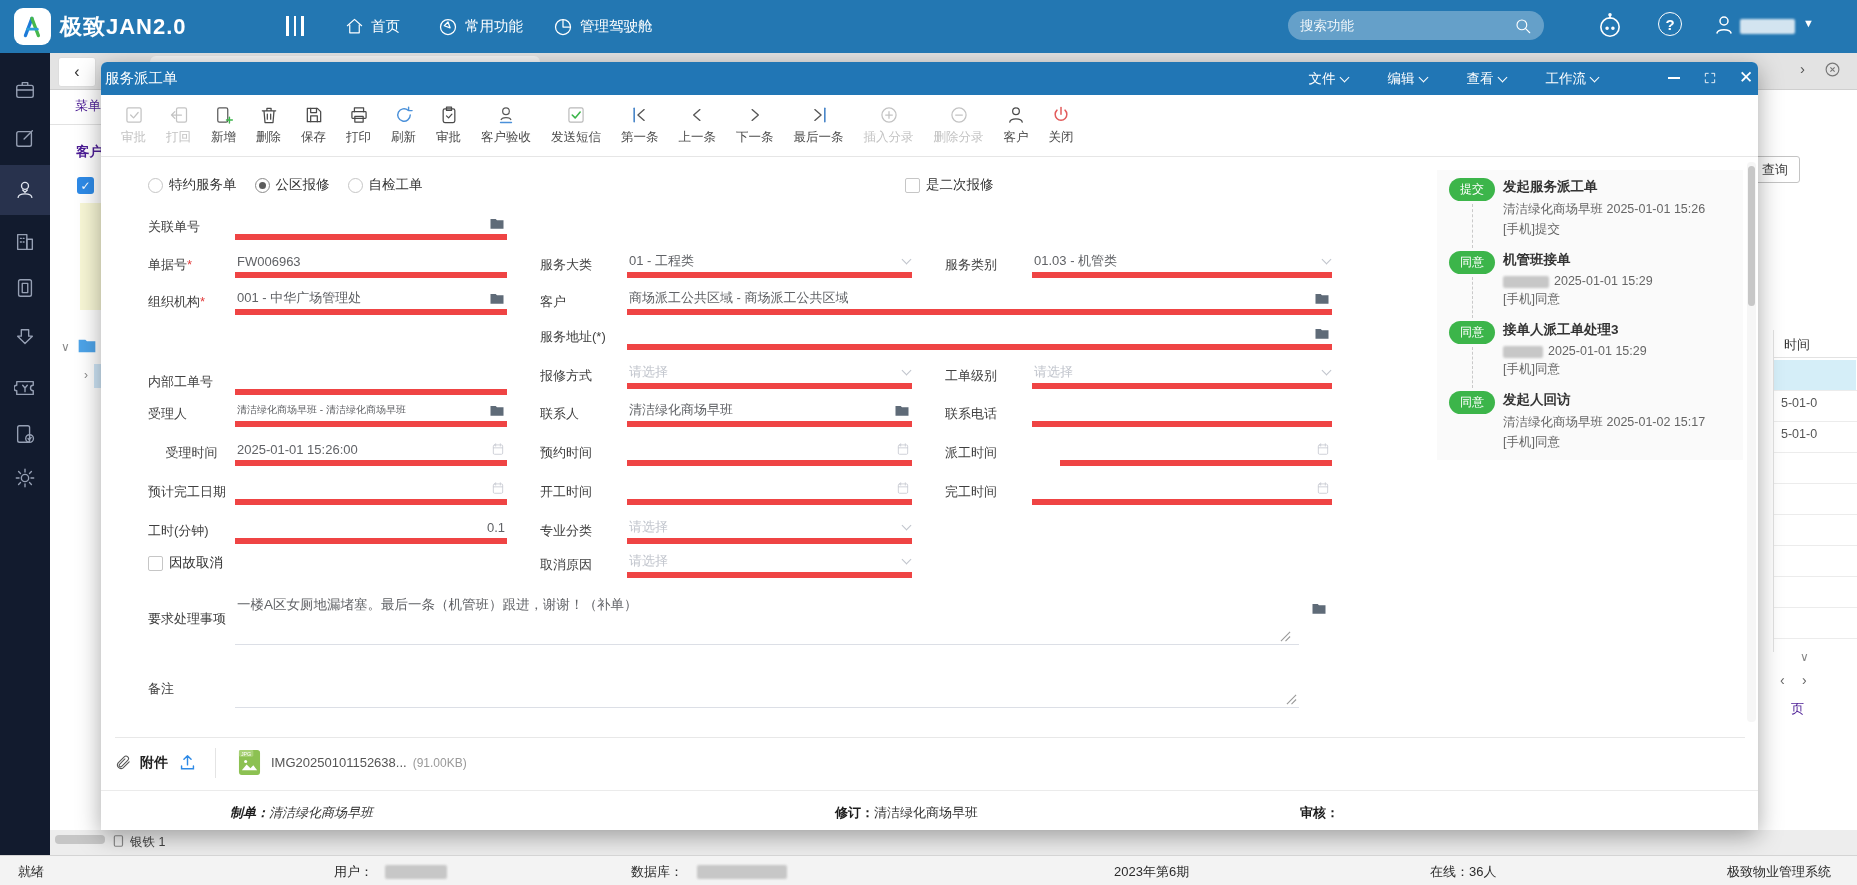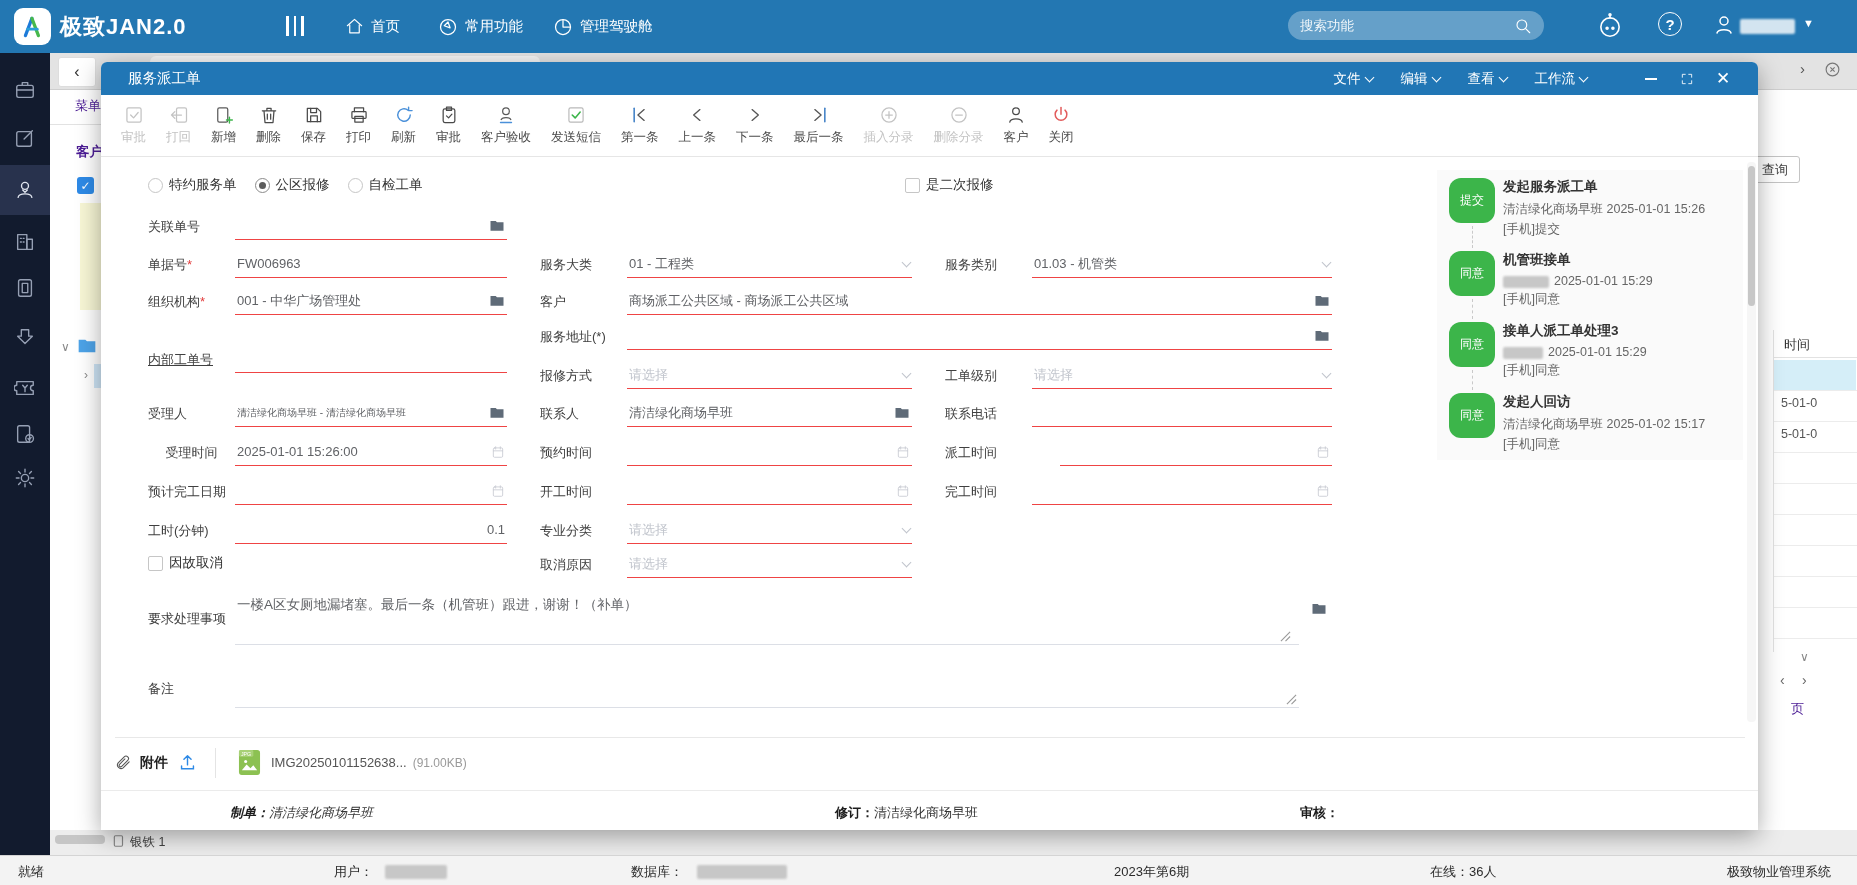--- a/index.html
+++ b/index.html
@@ -41,58 +41,58 @@
   .bg-line { position:absolute; background:#e2e2e2; z-index:2; }
   .bg-check { position:absolute; left:77px; top:177px; width:17px; height:17px; background:#2e8ae6; border-radius:3px; color:#fff; font-size:12px; display:flex; align-items:center; justify-content:center; z-index:2; cursor:pointer; }
   .bg-yellow { position:absolute; left:80px; top:203px; width:21px; height:107px; background:#f7f6d5; z-index:2; }
   .query-btn { position:absolute; left:1750px; top:156px; width:50px; height:27px; background:#fff; border:1px solid #c4c4c4; border-radius:3px; font-size:13px; color:#444; display:flex; align-items:center; justify-content:center; z-index:2; cursor:pointer; }
   .cyan-cell { position:absolute; left:1774px; top:360px; width:82px; height:30px; background:#d5eef8; z-index:2; }
   .row-line { position:absolute; left:1774px; width:83px; height:1px; background:#ececec; z-index:2; }
   .scroll-thumb-h { position:absolute; left:55px; top:835px; width:50px; height:9px; background:#c6c6c6; border-radius:4px; z-index:2; cursor:pointer; }
 
   
   .modal { position:absolute; left:101px; top:62px; width:1657px; height:768px; background:#fff; border-radius:6px 6px 0 0; box-shadow:0 6px 24px rgba(0,0,0,.35); z-index:10; }
-  .m-title { position:absolute; left:0; top:0; width:100%; height:33px; background:#2176b5; border-radius:6px 6px 0 0; color:#fff; display:flex; align-items:center; padding:0 27px; }
+  .m-title { position:absolute; left:0; top:0; width:100%; height:33px; background:#2176b5; border-radius:6px 6px 0 0; color:#fff; display:flex; align-items:center; padding:0 4px; }
   .m-title-text { font-size:14.5px; }
-  .m-menus { margin-left:auto; display:flex; align-items:center; gap:28px; font-size:13.5px; }
+  .m-menus { margin-left:auto; display:flex; align-items:flex-start; gap:40px; font-size:13.5px; }
   .m-menu { display:flex; align-items:center; cursor:pointer; }
   .chev { width:7px; height:7px; border-right:1.6px solid #fff; border-bottom:1.6px solid #fff; transform:rotate(45deg); display:inline-block; margin-left:5px; margin-bottom:3px; }
   .winbtns { display:flex; align-items:center; gap:20px; margin-left:28px; }
   .winbtn { cursor:pointer; display:flex; align-items:center; justify-content:center; width:16px; height:16px; }
   .minbar { width:12px; height:2px; background:#fff; }
   .xmark { font-size:17px; line-height:1; }
 
   
   .m-toolbar { position:absolute; left:0; top:33px; width:100%; height:62px; border-bottom:1px solid #e6e6e6; display:flex; align-items:center; padding-left:10px; }
   .tbtn { display:flex; flex-direction:column; align-items:center; padding:0 10px; cursor:pointer; color:#4a4a4a; }
   .tbtn .lbl12 { font-size:12.5px; margin-top:4px; white-space:nowrap; }
   .tbtn.disabled { color:#c3c3c3; }
   .tbtn.disabled svg * { stroke:#c3c3c3 !important; }
 
   
   .fld { position:absolute; display:flex; align-items:flex-end; height:26px; }
   .flbl { width:87px; flex-shrink:0; font-size:13px; color:#404040; padding-bottom:4px; white-space:nowrap; }
   .req { color:#e23c3c; }
-  .finp { flex:1; border-bottom:1px solid #ef4444; height:26px; display:flex; align-items:center; padding:0 2px 2px 2px; cursor:text; }
+  .finp { flex:1; border-bottom:6px solid #ef4444; height:26px; display:flex; align-items:center; padding:0 2px 2px 2px; cursor:text; }
   .fval { font-size:13px; color:#606266; white-space:nowrap; overflow:hidden; }
   .ph .fval { color:#c0c4cc; }
   .right-al { margin-left:auto; }
   .sel-chev { width:7px; height:7px; border-right:1.5px solid #c0c4cc; border-bottom:1.5px solid #c0c4cc; transform:rotate(45deg); margin-left:auto; margin-bottom:3px; flex-shrink:0; }
   .tail { margin-left:auto; flex-shrink:0; cursor:pointer; }
   .radio { width:15px; height:15px; border:1px solid #c6c6c6; border-radius:50%; background:#fff; display:inline-block; position:relative; cursor:pointer; }
   .radio.sel { border-color:#8b8b8b; }
   .radio.sel::after { content:""; position:absolute; left:3px; top:3px; width:7px; height:7px; border-radius:50%; background:#5d5d5d; }
   .cb { width:15px; height:15px; border:1px solid #c6c6c6; border-radius:2px; background:#fff; display:inline-block; cursor:pointer; }
   .opt { display:flex; align-items:center; gap:6px; margin-right:18px; font-size:13.5px; color:#333; }
 
   
   .timeline { position:absolute; left:1336px; top:108px; width:306px; height:290px; background:#fafafa; padding:8px 0 0 4px; }
   .tl-item { display:flex; }
   .tl-rail { width:62px; display:flex; flex-direction:column; align-items:center; flex-shrink:0; }
-  .tl-pill { background:#3cb54a; color:#fff; font-size:12px; padding:14px 11px; border-radius:12px; white-space:nowrap; }
+  .tl-pill { background:#3cb54a; color:#fff; font-size:12px; padding:3px 11px; border-radius:12px; white-space:nowrap; }
   .tl-line { flex:1; border-left:1px dashed #c9c9c9; margin:3px 0; min-height:20px; }
   .tl-body { flex:1; padding-bottom:10px; }
   .tl-title { font-size:13.5px; font-weight:bold; color:#333; margin-bottom:5px; }
   .tl-meta, .tl-chan { font-size:12.5px; color:#666; margin-bottom:3px; }
 
   
   .m-vsb { position:absolute; left:1646px; top:100px; width:9px; height:560px; background:#f6f6f6; border-radius:4px; }
   .m-vsb .thumb { position:absolute; left:1px; top:4px; width:7px; height:140px; background:#c7c7c7; border-radius:4px; cursor:pointer; }
 
   
@@ -526,21 +526,21 @@
   <div class="fld" style="left:439px; top:262px; width:792px;">
     <span class="flbl">服务地址(*)</span>
     <div class="finp">
       <span class="fval"></span>
       <svg class="tail" width="16" height="13" viewBox="0 0 24 20">
           <path d="M2 3h8l2 2h10v13H2z" fill="#5f6b78"></path>
         </svg>
     </div>
   </div>
 
-  <div class="fld" style="left:47px; top:285px; width:359px;text-decoration:underline;">
+  <div class="fld" style="left:47px; top:307px; width:359px;">
     <span class="flbl">内部工单号</span>
     <div class="finp">
         <span class="fval"></span>
       </div>
   </div>
   <div class="fld" style="left:439px; top:301px; width:372px;">
     <span class="flbl">报修方式</span>
     <div class="finp ph">
         <span class="fval">请选择</span>
         <i class="sel-chev"></i>

